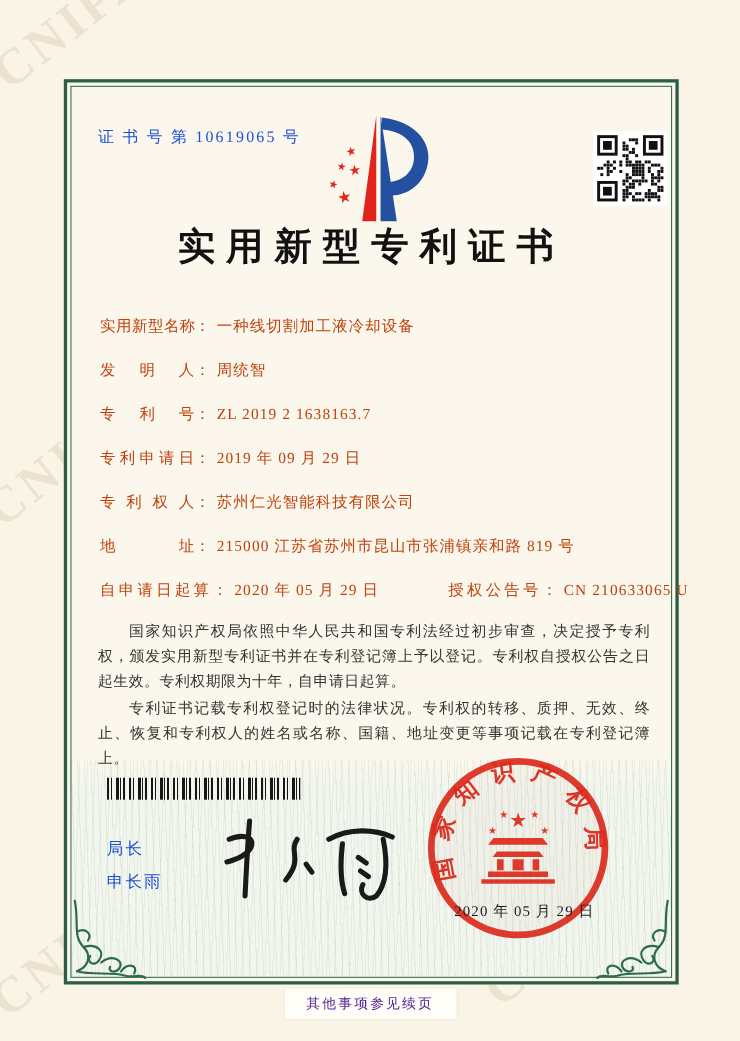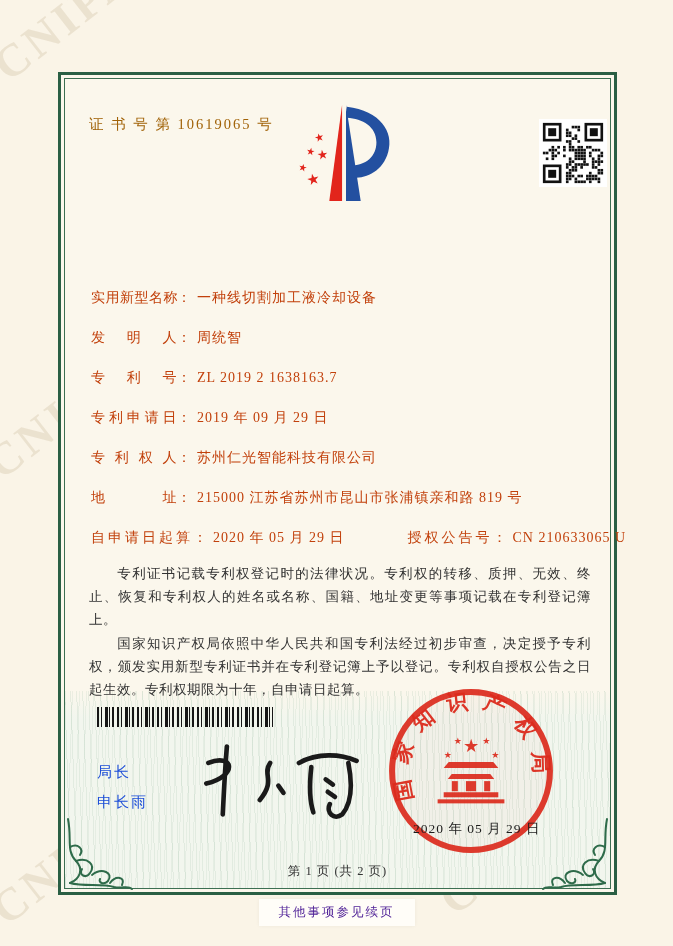--- a/index.html
+++ b/index.html
@@ -22,21 +22,21 @@
     position:absolute;left:3px;top:3px;right:3px;bottom:3px;
     border:1px solid #3c6f52;pointer-events:none;z-index:3;
   }
   .wave-band{
     position:absolute;left:4px;right:4px;top:616px;bottom:4px;z-index:0;
     background:
       repeating-linear-gradient(88deg, rgba(150,185,160,0.18) 0 1px, rgba(0,0,0,0) 1px 6px),
       repeating-linear-gradient(92deg, rgba(150,185,160,0.14) 0 1px, rgba(0,0,0,0) 1px 7px),
       linear-gradient(180deg, rgba(242,246,238,0) 0, #f2f6ee 28px);
   }
-  .cert-number{position:absolute;left:28px;top:40px;font-size:14.5px;color:#a16207;letter-spacing:2px;z-index:4;}
+  .cert-number{position:absolute;left:28px;top:40px;font-size:14.5px;color:#1d4ed8;letter-spacing:2px;z-index:4;}
   .logo{position:absolute;left:225px;top:24px;z-index:4;}
   .qr{position:absolute;left:478px;top:44px;width:62px;height:62px;background:#fff;padding:3px;z-index:4;}
   .title{
     position:absolute;left:0;top:126px;width:100%;text-align:center;
     font-size:34px;font-weight:bold;letter-spacing:10px;color:#111;z-index:4;
   }
   .fields{position:absolute;left:30px;top:203px;right:18px;z-index:4;font-size:14px;color:#c2410c;}
   .frow{height:40px;line-height:40px;white-space:nowrap;}
   .flabel{
     display:inline-block;width:86px;text-align:justify;text-align-last:justify;
@@ -246,20 +246,21 @@
         <rect x="27" y="66" width="3" height="3" fill="#111"></rect>
         <rect x="36.75" y="66" width="3" height="3" fill="#111"></rect>
         <rect x="40" y="66" width="3" height="3" fill="#111"></rect>
         <rect x="43.25" y="66" width="3" height="3" fill="#111"></rect>
         <rect x="46.5" y="66" width="3" height="3" fill="#111"></rect>
         <rect x="53" y="66" width="3" height="3" fill="#111"></rect>
         <rect x="62.75" y="66" width="3" height="3" fill="#111"></rect>
       </g>
   </svg>
 
+  <div class="title">实用新型专利证书</div>
 
   <div class="fields">
     <div class="frow">
       <span class="flabel">实用新型名称</span><span class="fcolon">：</span><span class="fvalue">一种线切割加工液冷却设备</span>
     </div>
     <div class="frow">
       <span class="flabel">发明人</span><span class="fcolon">：</span><span class="fvalue">周统智</span>
     </div>
     <div class="frow">
       <span class="flabel">专利号</span><span class="fcolon">：</span><span class="fvalue">ZL 2019 2 1638163.7</span>
@@ -278,22 +279,22 @@
         <span class="flabel">自申请日起算</span><span class="fcolon">：</span><span class="fvalue">2020 年 05 月 29 日</span>
       </span>
       <span class="grant-gap"></span>
       <span class="grant-group">
         <span class="flabel">授权公告号</span><span class="fcolon">：</span><span class="fvalue">CN 210633065 U</span>
       </span>
     </div>
   </div>
 
   <div class="paras">
+    <p>国家知识产权局依照中华人民共和国专利法经过初步审查，决定授予专利权，颁发实用新型专利证书并在专利登记簿上予以登记。专利权自授权公告之日起生效。专利权期限为十年，自申请日起算。</p>
     <p>专利证书记载专利权登记时的法律状况。专利权的转移、质押、无效、终止、恢复和专利权人的姓名或名称、国籍、地址变更等事项记载在专利登记簿上。</p>
-    <p>国家知识产权局依照中华人民共和国专利法经过初步审查，决定授予专利权，颁发实用新型专利证书并在专利登记簿上予以登记。专利权自授权公告之日起生效。专利权期限为十年，自申请日起算。</p>
   </div>
 
   <div class="barcode"></div>
 
   <div class="signer">
     <div>局长</div>
     <div>申长雨</div>
   </div>
 
   <svg class="signature" width="175" height="85" viewBox="0 0 170 80">
@@ -327,21 +328,20 @@
       <rect x="66" y="95" width="6" height="10"></rect>
       <rect x="80" y="95" width="10" height="10"></rect>
       <rect x="98" y="95" width="6" height="10"></rect>
       <rect x="58" y="106" width="54" height="5"></rect>
       <rect x="52" y="113" width="66" height="4"></rect>
     </g>
   </svg>
 
   <div class="seal-date">2020 年 05 月 29 日</div>
 
-  <div class="page-number">第 1 页 (共 2 页)</div>
 
   <svg class="flourish left" width="72" height="78" viewBox="0 0 72 78">
     <g fill="none" stroke="#2e6b4a" stroke-width="2" stroke-linecap="round">
       <path d="M6,6 C10,26 4,38 14,48 C22,56 18,66 8,70"></path>
       <path d="M8,70 C22,74 40,70 52,74 C60,76 66,72 70,76"></path>
       <path d="M14,48 C26,44 34,52 28,60 C24,66 16,62 20,56"></path>
       <path d="M30,62 C40,54 52,60 46,68 C42,72 36,70 38,66"></path>
       <path d="M8,34 C16,30 22,36 18,42"></path>
       <path d="M48,70 C54,62 64,64 60,72"></path>
     </g>

